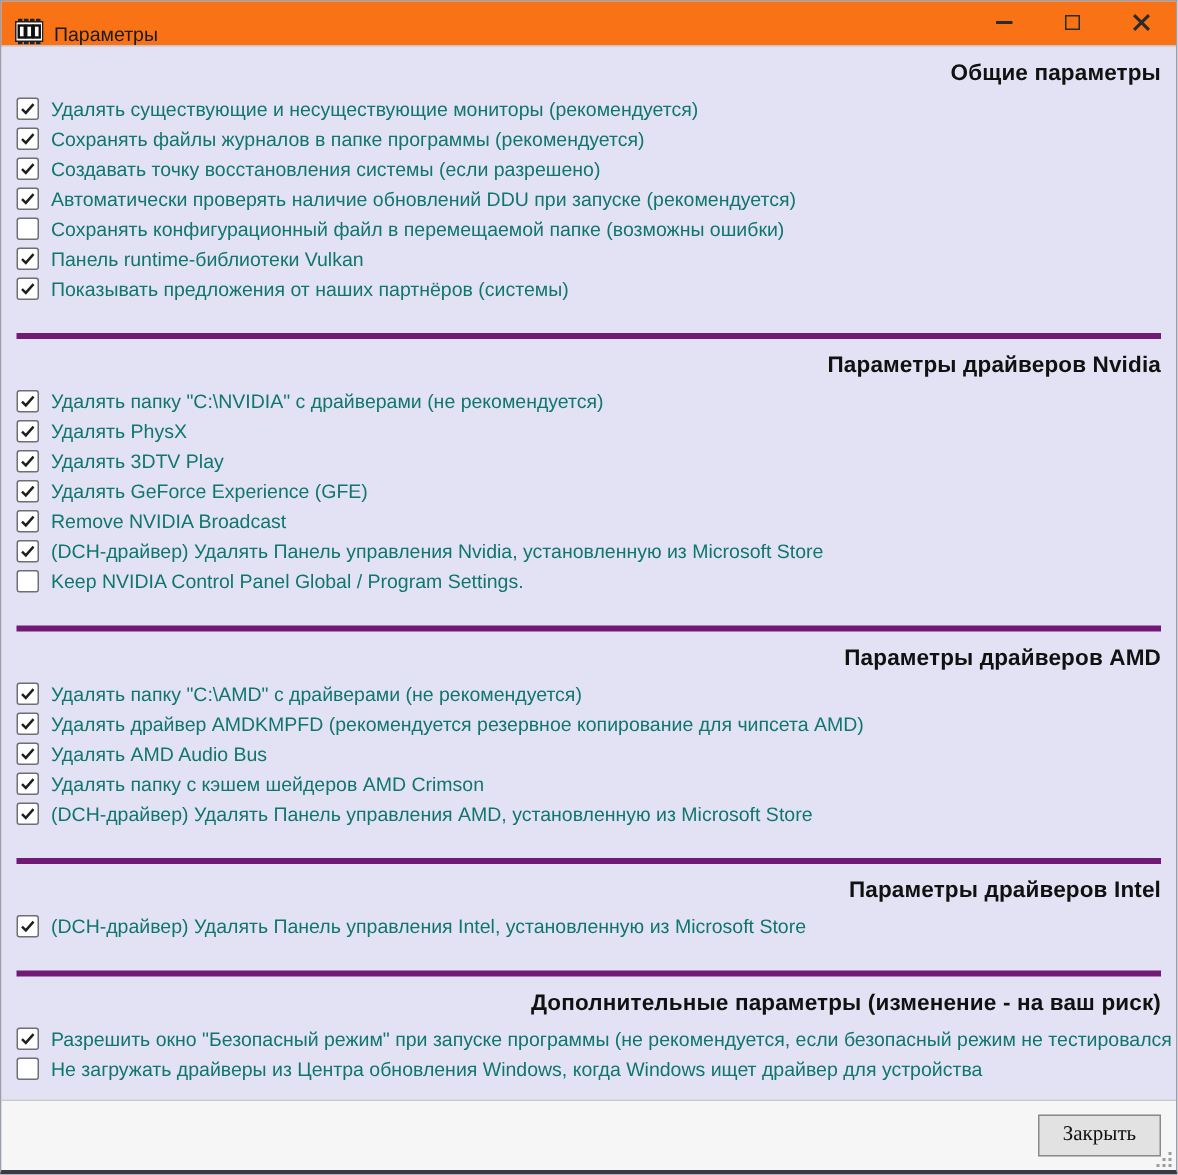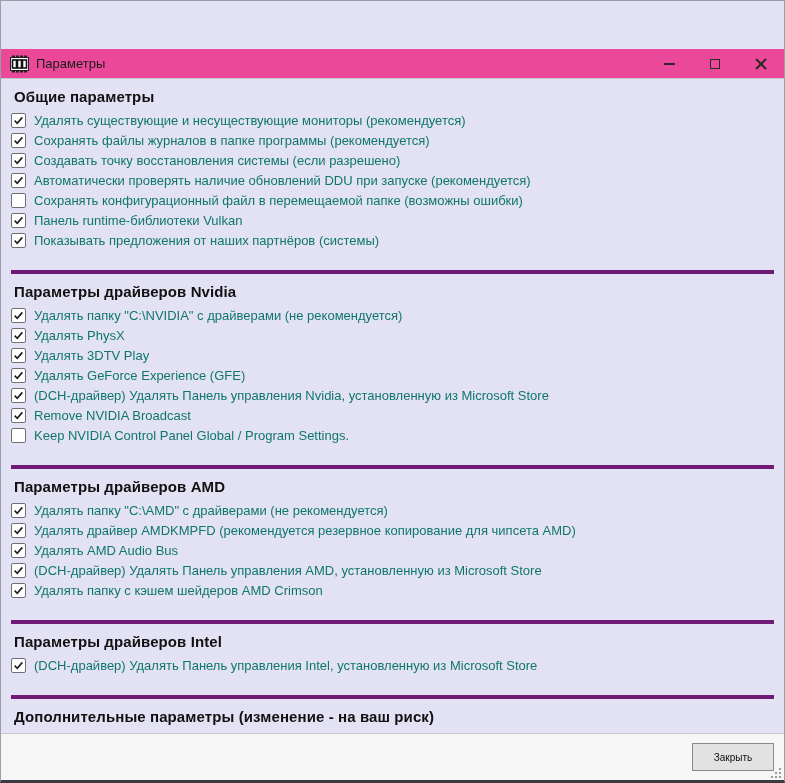--- a/index.html
+++ b/index.html
@@ -12,25 +12,24 @@
   .window {
     width: 785px; height: 783px;
     display: flex; flex-direction: column;
     border: 1px solid #9aa0a8;
     border-bottom: 3px solid #3a3a42;
     background: #e3e2f4;
   }
   
   .titlebar {
     height: 30px; flex: 0 0 30px;
-    background: #ec4899;
-    display: flex; align-items: center;
+    background: #f97316;
+    display: flex; align-items: flex-end;
     padding-left: 9px;
     border-bottom: 1px solid #c2c7cc;
-    margin-top: 48px;
   }
   .app-icon { width: 19px; height: 18px; margin-right: 7px; flex: 0 0 auto; }
   .title-text { font-size: 13px; color: #1b1b1b; }
   .caption-buttons { margin-left: auto; display: flex; height: 30px; }
   .caption-btn {
     width: 46px; height: 30px;
     display: flex; align-items: center; justify-content: center;
     cursor: default;
   }
   .glyph-min { width: 11px; height: 0; border-bottom: 2px solid #2a2a2a; display: block; }
@@ -41,20 +40,21 @@
     width: 14px; height: 2px; background: #2a2a2a;
   }
   .glyph-close::before { transform: rotate(45deg); }
   .glyph-close::after { transform: rotate(-45deg); }
   
   .content {
     flex: 1 1 auto;
     background: #e3e2f4;
     padding: 0 10px;
     overflow: hidden;
+    text-align: right;
   }
   .section { padding: 9px 0 20px 0; }
   .section + .section { border-top: 4px solid #701a75; }
   .section-title {
     font-size: 15px; font-weight: bold; color: #111;
     margin: 0 0 5px 3px; letter-spacing: 0.1px;
   }
   .row {
     display: flex; align-items: center;
     height: 20px; gap: 8px;
@@ -75,22 +75,22 @@
     background: #f6f6f6;
     border-top: 1px solid #c9c9cd;
     display: flex; align-items: center; justify-content: flex-end;
     padding-right: 10px;
     position: relative;
   }
   .close-button {
     min-width: 82px; height: 28px;
     background: #e2e2e2;
     border: 1px solid #8a8a8a;
-    font-family: Liberation Sans, sans-serif;
-    font-size: 10px; color: #111;
+    font-family: Liberation Serif, serif;
+    font-size: 14px; color: #111;
     padding: 0 14px;
     cursor: default;
   }
   .resize-grip { position: absolute; right: 2px; bottom: 1px; }
 </style>
 </head>
 <body>
 
 <div class="window">
 
@@ -212,29 +212,29 @@
             </svg>
           </span>
           <span class="row-label">Удалять GeForce Experience (GFE)</span>
         </label>
         <label class="row">
           <span class="cb">
             <svg width="11" height="11" viewBox="0 0 12 12">
               <path d="M1.8 6.2 L4.6 9 L10.2 2.6" stroke="#1f1f1f" stroke-width="1.8" fill="none"></path>
             </svg>
           </span>
+          <span class="row-label">Remove NVIDIA Broadcast</span>
+        </label>
+        <label class="row">
+          <span class="cb">
+            <svg width="11" height="11" viewBox="0 0 12 12">
+              <path d="M1.8 6.2 L4.6 9 L10.2 2.6" stroke="#1f1f1f" stroke-width="1.8" fill="none"></path>
+            </svg>
+          </span>
           <span class="row-label">(DCH-драйвер) Удалять Панель управления Nvidia, установленную из Microsoft Store</span>
-        </label>
-        <label class="row">
-          <span class="cb">
-            <svg width="11" height="11" viewBox="0 0 12 12">
-              <path d="M1.8 6.2 L4.6 9 L10.2 2.6" stroke="#1f1f1f" stroke-width="1.8" fill="none"></path>
-            </svg>
-          </span>
-          <span class="row-label">Remove NVIDIA Broadcast</span>
         </label>
         <label class="row">
           <span class="cb"></span>
           <span class="row-label">Keep NVIDIA Control Panel Global / Program Settings.</span>
         </label>
       </div>
       <div class="section">
         <div class="section-title">Параметры драйверов AMD</div>
         <label class="row">
           <span class="cb">
@@ -259,30 +259,30 @@
             </svg>
           </span>
           <span class="row-label">Удалять AMD Audio Bus</span>
         </label>
         <label class="row">
           <span class="cb">
             <svg width="11" height="11" viewBox="0 0 12 12">
               <path d="M1.8 6.2 L4.6 9 L10.2 2.6" stroke="#1f1f1f" stroke-width="1.8" fill="none"></path>
             </svg>
           </span>
+          <span class="row-label">Удалять папку с кэшем шейдеров AMD Crimson</span>
+        </label>
+        <label class="row">
+          <span class="cb">
+            <svg width="11" height="11" viewBox="0 0 12 12">
+              <path d="M1.8 6.2 L4.6 9 L10.2 2.6" stroke="#1f1f1f" stroke-width="1.8" fill="none"></path>
+            </svg>
+          </span>
           <span class="row-label">(DCH-драйвер) Удалять Панель управления AMD, установленную из Microsoft Store</span>
         </label>
-        <label class="row">
-          <span class="cb">
-            <svg width="11" height="11" viewBox="0 0 12 12">
-              <path d="M1.8 6.2 L4.6 9 L10.2 2.6" stroke="#1f1f1f" stroke-width="1.8" fill="none"></path>
-            </svg>
-          </span>
-          <span class="row-label">Удалять папку с кэшем шейдеров AMD Crimson</span>
-        </label>
       </div>
       <div class="section">
         <div class="section-title">Параметры драйверов Intel</div>
         <label class="row">
           <span class="cb">
             <svg width="11" height="11" viewBox="0 0 12 12">
               <path d="M1.8 6.2 L4.6 9 L10.2 2.6" stroke="#1f1f1f" stroke-width="1.8" fill="none"></path>
             </svg>
           </span>
           <span class="row-label">(DCH-драйвер) Удалять Панель управления Intel, установленную из Microsoft Store</span>
@@ -290,20 +290,24 @@
       </div>
       <div class="section">
         <div class="section-title">Дополнительные параметры (изменение - на ваш риск)</div>
         <label class="row">
           <span class="cb">
             <svg width="11" height="11" viewBox="0 0 12 12">
               <path d="M1.8 6.2 L4.6 9 L10.2 2.6" stroke="#1f1f1f" stroke-width="1.8" fill="none"></path>
             </svg>
           </span>
           <span class="row-label">Разрешить окно "Безопасный режим" при запуске программы (не рекомендуется, если безопасный режим не тестировался вручную)</span>
+        </label>
+        <label class="row">
+          <span class="cb"></span>
+          <span class="row-label">Не загружать драйверы из Центра обновления Windows, когда Windows ищет драйвер для устройства</span>
         </label>
       </div>
     </div>
 
   <div class="footer">
     <button class="close-button">Закрыть</button>
     <svg class="resize-grip" width="12" height="12" viewBox="0 0 12 12" xmlns="http://www.w3.org/2000/svg">
       <g fill="#9b9b9b">
         <rect x="9" y="1" width="2" height="2"></rect>
         <rect x="5" y="5" width="2" height="2"></rect>

